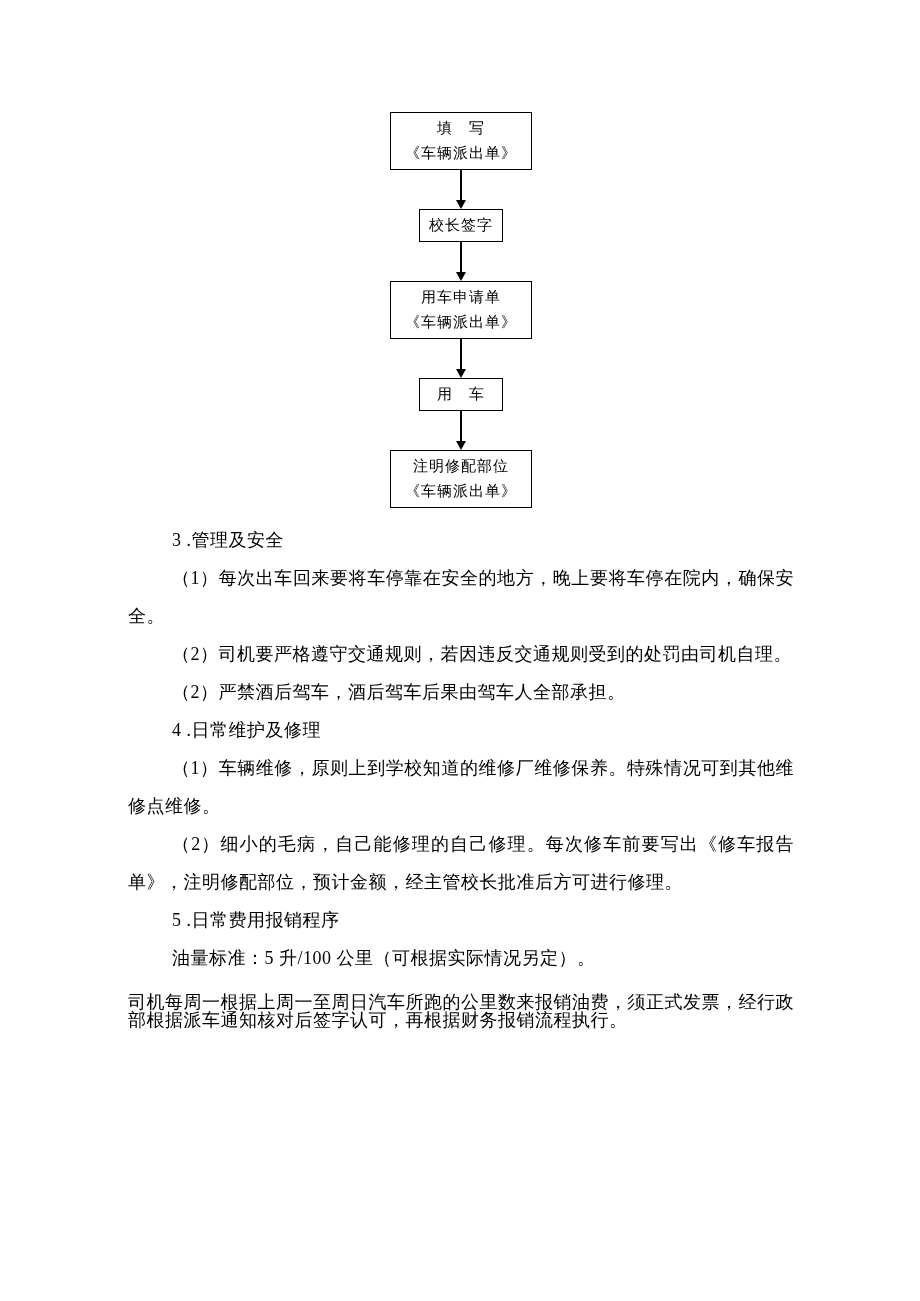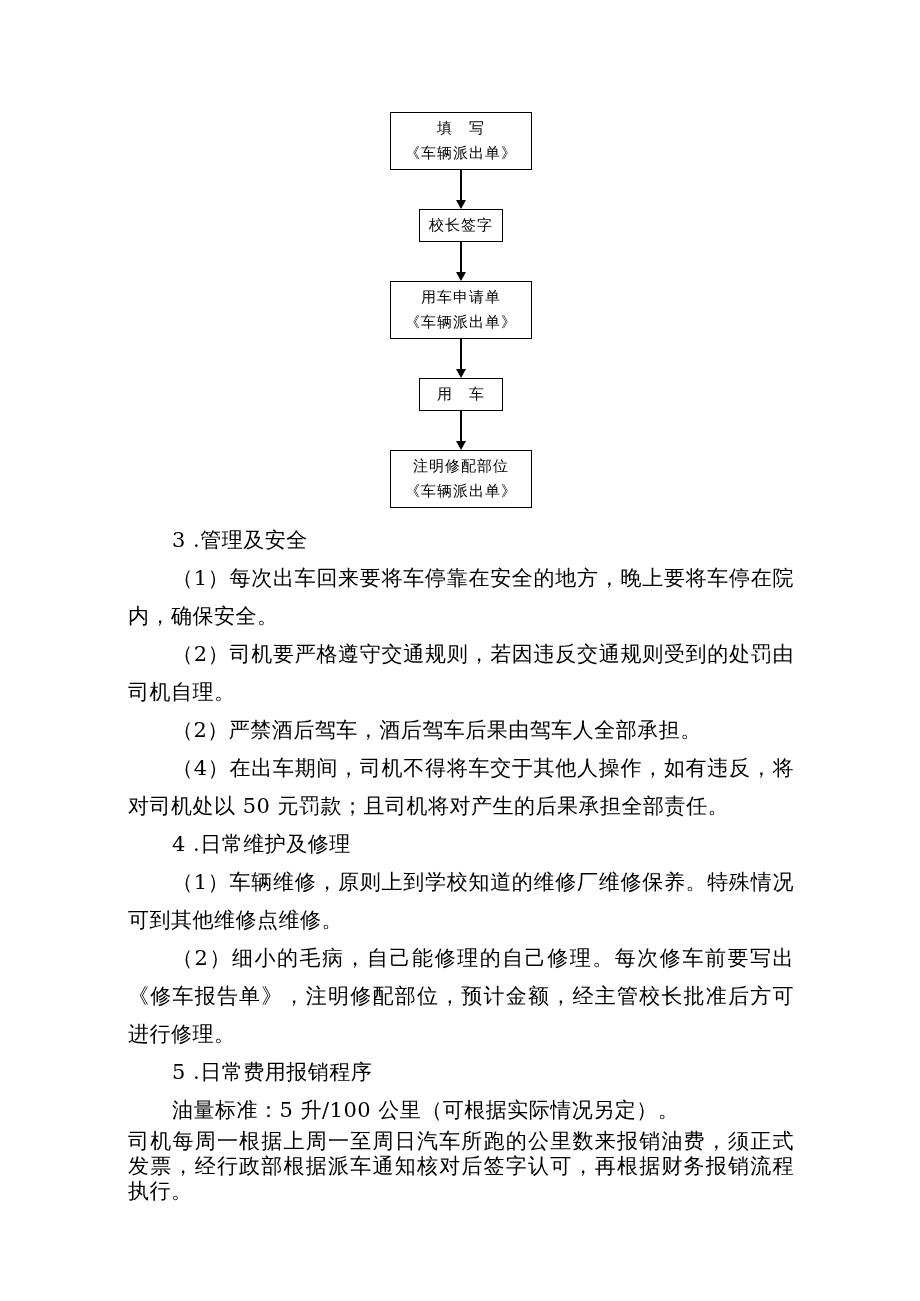--- a/index.html
+++ b/index.html
@@ -10,20 +10,21 @@
     font-family: "DejaVu Serif", "Liberation Serif", serif;
     color: #000000;
   }
   .page {
     position: relative;
     width: 920px;
     height: 1301px;
     background: #ffffff;
     padding: 112px 126px 0 128px;
     overflow: hidden;
+    font-family: Liberation Serif, serif;
   }
   
   .flowchart {
     display: flex;
     flex-direction: column;
     align-items: center;
     width: 100%;
   }
   .flow-box {
     border: 1px solid #000;
@@ -49,31 +50,31 @@
   .flow-arrow .head {
     width: 0;
     height: 0;
     border-left: 5px solid transparent;
     border-right: 5px solid transparent;
     border-top: 9px solid #000;
   }
   
   .doc-text {
     margin-top: 13px;
-    font-size: 21px;
+    font-size: 18px;
     width: 100%;
   }
   .doc-text p {
     margin: 0;
     line-height: 38px;
     text-align: justify;
     letter-spacing: 0.5px;
   }
   .doc-text p.indent { text-indent: 44px; }
-  .doc-text p.tight { line-height: 25px; }
+  .doc-text p.tight { line-height: 18px; margin-top: 16px; }
 </style>
 </head>
 <body>
 
 <div class="page">
   <div class="flowchart">
       <div class="flow-box">
         <div>填　写</div>
         <div>《车辆派出单》</div>
       </div>
@@ -106,21 +107,20 @@
       <div class="flow-box">
         <div>注明修配部位</div>
         <div>《车辆派出单》</div>
       </div>
     </div>
   <div class="doc-text">
       <p class="indent">3 .管理及安全</p>
       <p class="indent">（1）每次出车回来要将车停靠在安全的地方，晚上要将车停在院内，确保安全。</p>
       <p class="indent">（2）司机要严格遵守交通规则，若因违反交通规则受到的处罚由司机自理。</p>
       <p class="indent">（2）严禁酒后驾车，酒后驾车后果由驾车人全部承担。</p>
-      <p class="indent">（4）在出车期间，司机不得将车交于其他人操作，如有违反，将对司机处以 50 元罚款；且司机将对产生的后果承担全部责任。</p>
       <p class="indent">4 .日常维护及修理</p>
       <p class="indent">（1）车辆维修，原则上到学校知道的维修厂维修保养。特殊情况可到其他维修点维修。</p>
       <p class="indent">（2）细小的毛病，自己能修理的自己修理。每次修车前要写出《修车报告单》，注明修配部位，预计金额，经主管校长批准后方可进行修理。</p>
       <p class="indent">5 .日常费用报销程序</p>
       <p class="indent">油量标准：5 升/100 公里（可根据实际情况另定）。</p>
       <p class="tight">司机每周一根据上周一至周日汽车所跑的公里数来报销油费，须正式发票，经行政部根据派车通知核对后签字认可，再根据财务报销流程执行。</p>
     </div>
 </div>
 
 </body></html>

